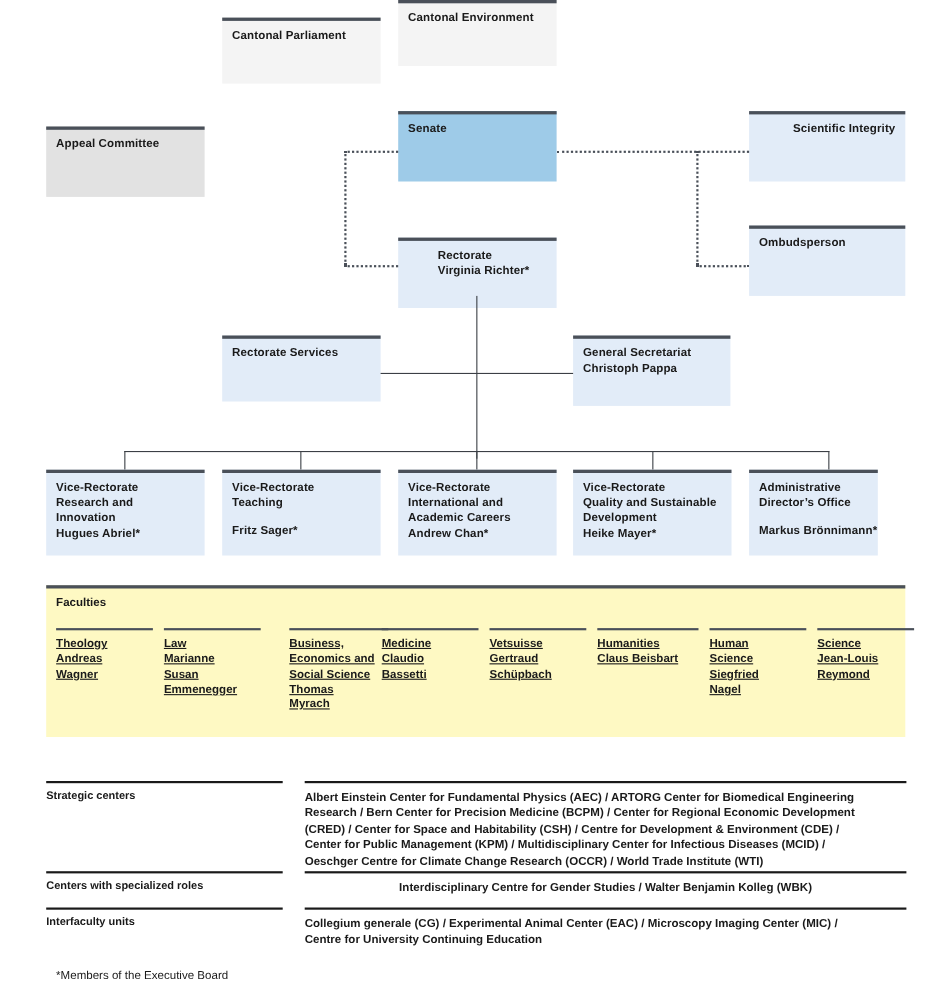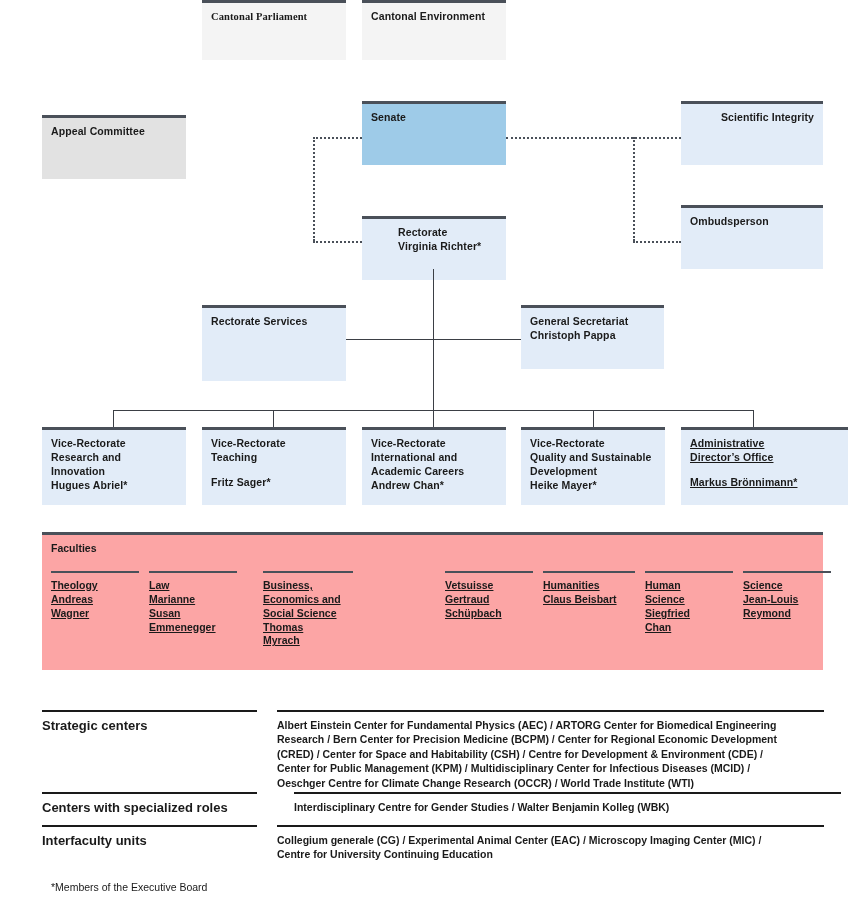--- a/index.html
+++ b/index.html
@@ -62,21 +62,21 @@
 
   
   #faculties-panel {
     position: absolute;
     left: 42px;
     top: 532px;
     width: 781px;
     height: 138px;
     box-sizing: border-box;
     border-top: 3px solid #4a5059;
-    background: #fca5a5;
+    background: #fef9c3;
   }
   #faculties-title {
     position: absolute;
     left: 9px;
     top: 7px;
     font-size: 10.5px;
     font-weight: bold;
     color: #1a1a1a;
   }
   .fac-col {
@@ -91,21 +91,21 @@
     color: #1a1a1a;
   }
   .fac-col .ln { display: block; text-decoration: underline; }
 
   
   .row-label {
     position: absolute;
     box-sizing: border-box;
     border-top: 2px solid #1a1a1a;
     padding-top: 6px;
-    font-size: 13px;
+    font-size: 10px;
     font-weight: bold;
     color: #1a1a1a;
     width: 215px;
   }
   .row-body {
     position: absolute;
     box-sizing: border-box;
     border-top: 2px solid #1a1a1a;
     padding-top: 6px;
     font-size: 10.5px;
@@ -122,21 +122,21 @@
     top: 881px;
     font-size: 10.5px;
     color: #1a1a1a;
   }
 </style>
 </head>
 <body>
 
 <div id="chart">
 
-  <div class="node grey-light" style="left:202px; top:0px; width:144px; height:60px;font-family:Liberation Serif, serif;">
+  <div class="node grey-light" style="left:202px; top:16px; width:144px; height:60px;">
     <span class="ln">Cantonal Parliament</span>
   </div>
   <div class="node grey-light" style="left:362px; top:0px; width:144px; height:60px;">
     <span class="ln">Cantonal Environment</span>
   </div>
 
   <div class="node grey" style="left:42px; top:115px; width:144px; height:64px;">
     <span class="ln">Appeal Committee</span>
   </div>
 
@@ -160,21 +160,21 @@
   <div class="dot-h" style="left:313px; top:137px; width:49px;"></div>
   <div class="dot-v" style="left:313px; top:137px; height:104px;"></div>
   <div class="dot-h" style="left:313px; top:241px; width:49px;"></div>
 
   <div class="dot-h" style="left:506px; top:137px; width:175px;"></div>
   <div class="dot-v" style="left:633px; top:137px; height:104px;"></div>
   <div class="dot-h" style="left:633px; top:241px; width:48px;"></div>
 
   <div class="ln-v" style="left:433px; top:269px; height:148px;"></div>
 
-  <div class="node" style="left:202px; top:305px; width:144px; height:76px;">
+  <div class="node" style="left:202px; top:305px; width:144px; height:60px;">
     <span class="ln">Rectorate Services</span>
   </div>
   <div class="node" style="left:521px; top:305px; width:143px; height:64px;">
     <span class="ln">General Secretariat</span>
     <span class="ln">Christoph Pappa</span>
   </div>
   <div class="ln-h" style="left:346px; top:339px; width:175px;"></div>
 
   <div class="ln-h" style="left:113px; top:410px; width:641px;"></div>
   <div class="ln-v" style="left:113px; top:410px; height:17px;"></div>
@@ -204,21 +204,21 @@
     <span class="ln">Andrew Chan*</span>
   </div>
 
   <div class="node" style="left:521px; top:427px; width:144px; height:78px;">
     <span class="ln">Vice-Rectorate</span>
     <span class="ln">Quality and Sustainable</span>
     <span class="ln">Development</span>
     <span class="ln">Heike Mayer*</span>
   </div>
 
-  <div class="node" style="left:681px; top:427px; width:167px; height:78px;text-decoration:underline;">
+  <div class="node" style="left:681px; top:427px; width:117px; height:78px;">
     <span class="ln">Administrative</span>
     <span class="ln">Director’s Office</span>
     <span class="gap"></span>
     <span class="ln">Markus Brönnimann*</span>
   </div>
 
   <div id="faculties-panel">
     <div id="faculties-title">Faculties</div>
 
     <div class="fac-col" style="left:9px; width:88px;">
@@ -235,57 +235,62 @@
     </div>
 
     <div class="fac-col" style="left:221px; width:90px;">
       <span class="ln">Business,</span>
       <span class="ln">Economics and</span>
       <span class="ln">Social Science</span>
       <span class="ln">Thomas</span>
       <span class="ln">Myrach</span>
     </div>
 
+    <div class="fac-col" style="left:305px; width:88px;">
+      <span class="ln">Medicine</span>
+      <span class="ln">Claudio</span>
+      <span class="ln">Bassetti</span>
+    </div>
 
     <div class="fac-col" style="left:403px; width:88px;">
       <span class="ln">Vetsuisse</span>
       <span class="ln">Gertraud</span>
       <span class="ln">Schüpbach</span>
     </div>
 
     <div class="fac-col" style="left:501px; width:92px;">
       <span class="ln">Humanities</span>
       <span class="ln">Claus Beisbart</span>
     </div>
 
     <div class="fac-col" style="left:603px; width:88px;">
       <span class="ln">Human</span>
       <span class="ln">Science</span>
       <span class="ln">Siegfried</span>
-      <span class="ln">Chan</span>
+      <span class="ln">Nagel</span>
     </div>
 
     <div class="fac-col" style="left:701px; width:88px;">
       <span class="ln">Science</span>
       <span class="ln">Jean-Louis</span>
       <span class="ln">Reymond</span>
     </div>
   </div>
 
   <div class="row-label" style="left:42px; top:710px;">Strategic centers</div>
   <div class="row-body" style="left:277px; top:710px;">
     <span class="ln">Albert Einstein Center for Fundamental Physics (AEC) / ARTORG Center for Biomedical Engineering</span>
     <span class="ln">Research / Bern Center for Precision Medicine (BCPM) / Center for Regional Economic Development</span>
     <span class="ln">(CRED) / Center for Space and Habitability (CSH) / Centre for Development &amp; Environment (CDE) /</span>
     <span class="ln">Center for Public Management (KPM) / Multidisciplinary Center for Infectious Diseases (MCID) /</span>
     <span class="ln">Oeschger Centre for Climate Change Research (OCCR) / World Trade Institute (WTI)</span>
   </div>
 
   <div class="row-label" style="left:42px; top:792px;">Centers with specialized roles</div>
-  <div class="row-body" style="left:294px; top:792px;">
+  <div class="row-body" style="left:277px; top:792px;text-align:center;">
     <span class="ln">Interdisciplinary Centre for Gender Studies / Walter Benjamin Kolleg (WBK)</span>
   </div>
 
   <div class="row-label" style="left:42px; top:825px;">Interfaculty units</div>
   <div class="row-body" style="left:277px; top:825px;">
     <span class="ln">Collegium generale (CG) / Experimental Animal Center (EAC) / Microscopy Imaging Center (MIC) /</span>
     <span class="ln">Centre for University Continuing Education</span>
   </div>
 
   <div id="footnote">*Members of the Executive Board</div>

